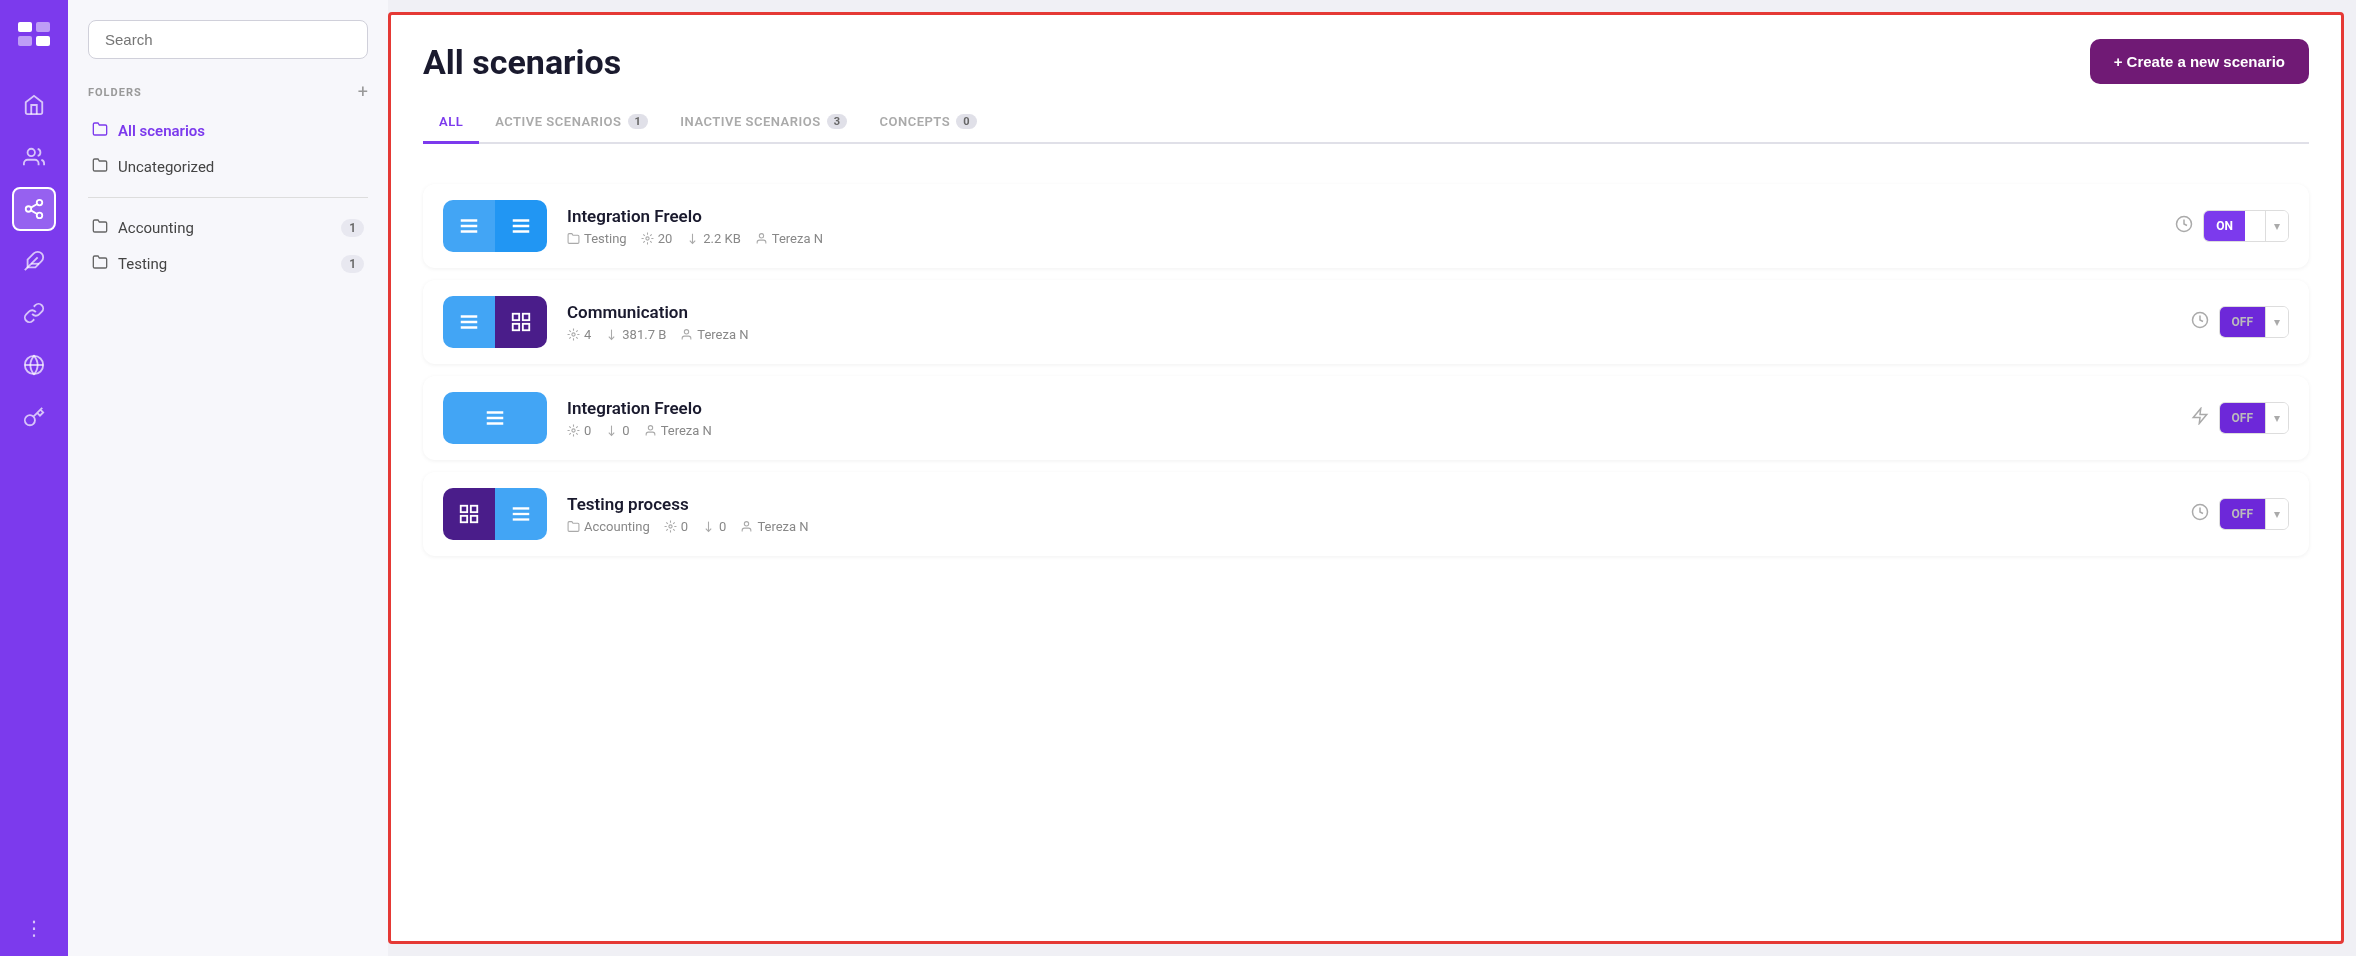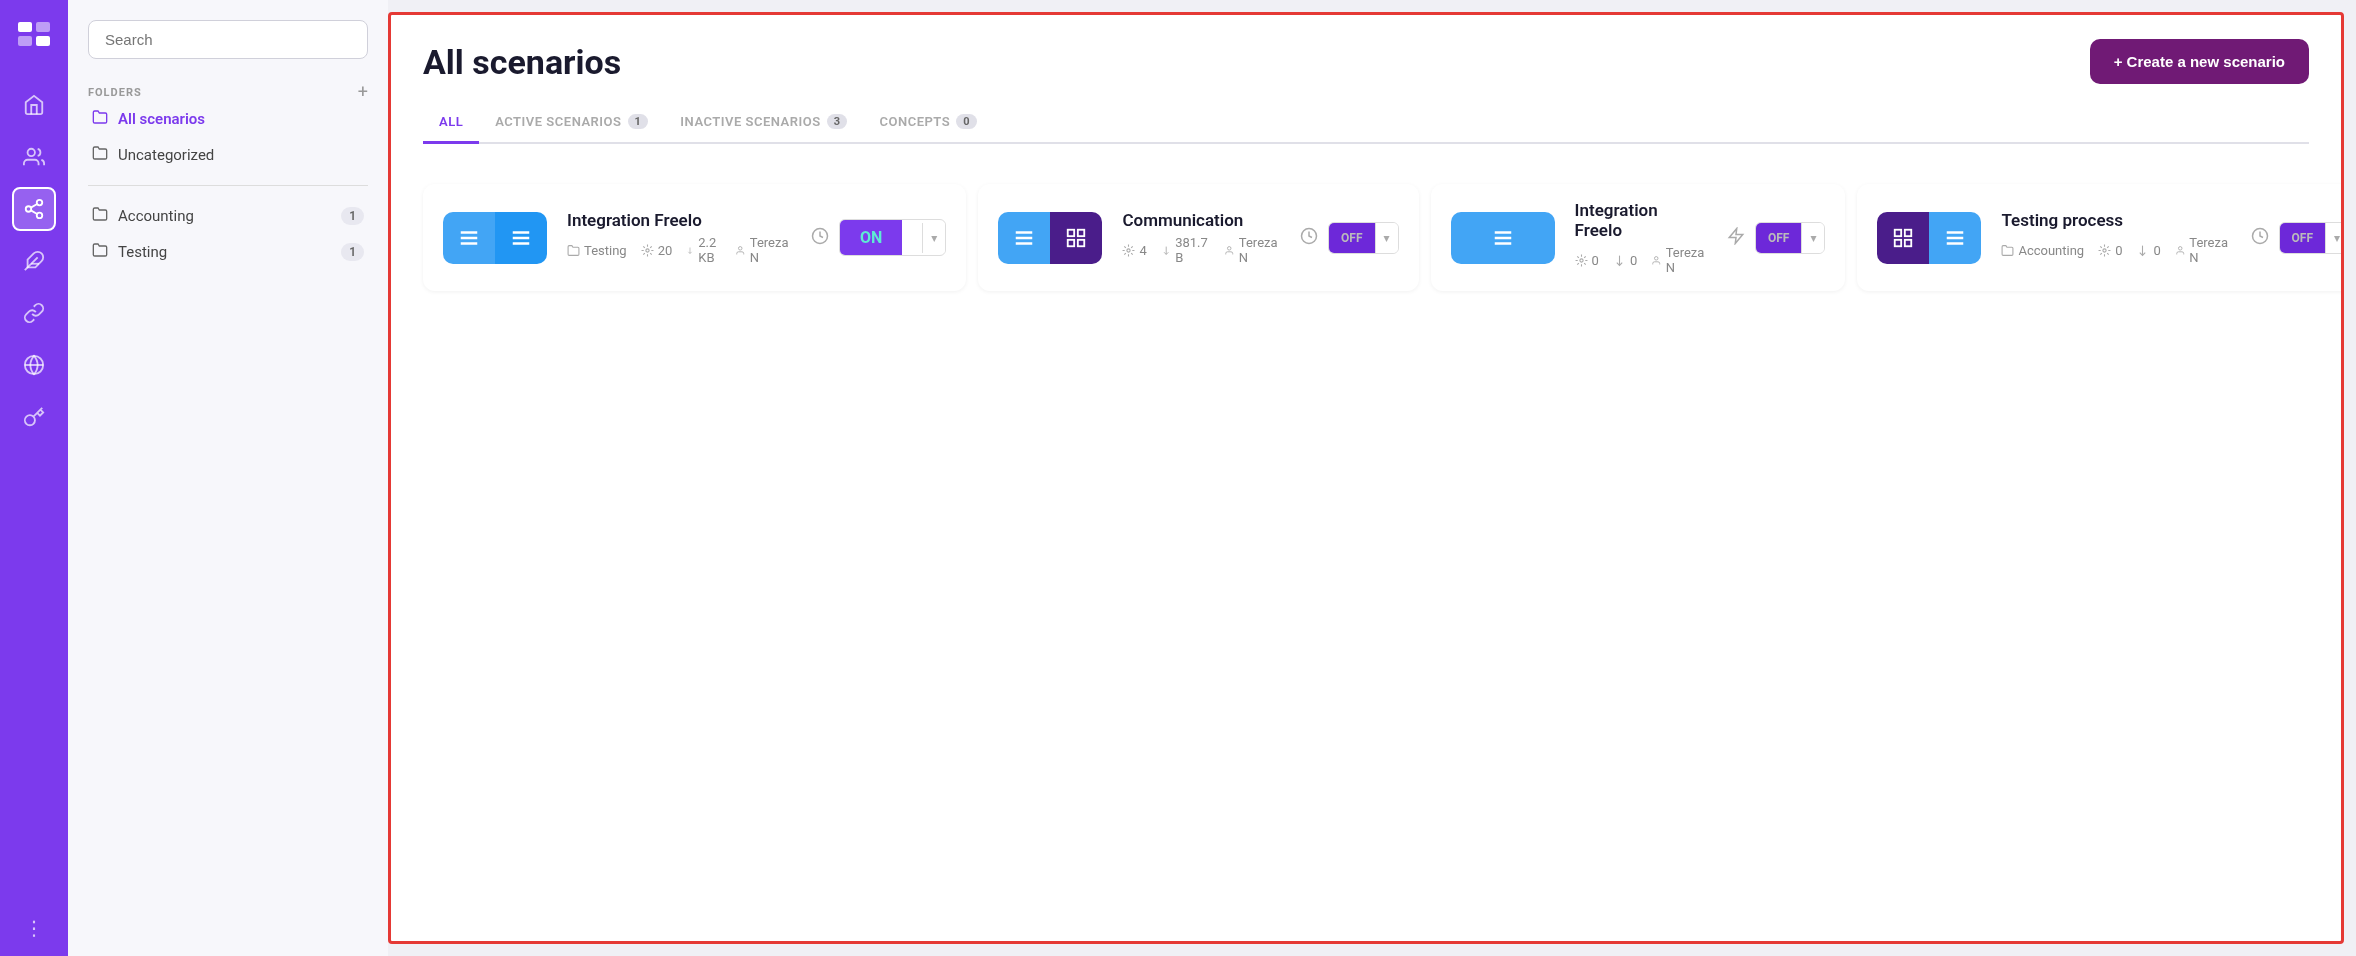--- a/index.html
+++ b/index.html
@@ -60,21 +60,21 @@
       font-size: 15px;
       background: white;
       color: #ef4444;
       outline: none;
       margin-bottom: 24px;
     }
     .folders-header {
       display: flex;
       justify-content: space-between;
       align-items: center;
-      margin-bottom: 0;
+      margin-bottom: 12px;
     }
     .folders-label {
       font-size: 11px;
       font-weight: 700;
       color: #999;
       letter-spacing: 1px;
       text-transform: uppercase;
     }
     .folders-add {
       color: #999;
@@ -166,20 +166,21 @@
       border-radius: 10px;
       padding: 1px 7px;
       font-size: 11px;
       font-weight: 700;
       color: #666;
     }
 
     
     .scenarios-list {
       display: flex;
+      flex-direction: column;
       gap: 12px;
     }
     .scenario-card {
       background: white;
       border-radius: 12px;
       padding: 16px 20px;
       display: flex;
       align-items: center;
       gap: 20px;
       box-shadow: 0 1px 4px rgba(0,0,0,0.06);
@@ -231,23 +232,23 @@
     .clock-icon { font-size: 18px; color: #aaa; }
     .toggle-container {
       display: flex;
       align-items: center;
       border: 1.5px solid #ddd;
       border-radius: 6px;
       overflow: hidden;
     }
     .toggle-on {
       background: #7c3aed;
-      color: #5eead4;
-      padding: 8px 20px;
-      font-size: 16px;
+      color: #ffffff;
+      padding: 8px 12px;
+      font-size: 12px;
       font-weight: 700;
       cursor: pointer;
     }
     .toggle-off {
       background: #6d28d9;
       color: #bbb;
       padding: 8px 12px;
       font-size: 12px;
       font-weight: 700;
       cursor: pointer;

